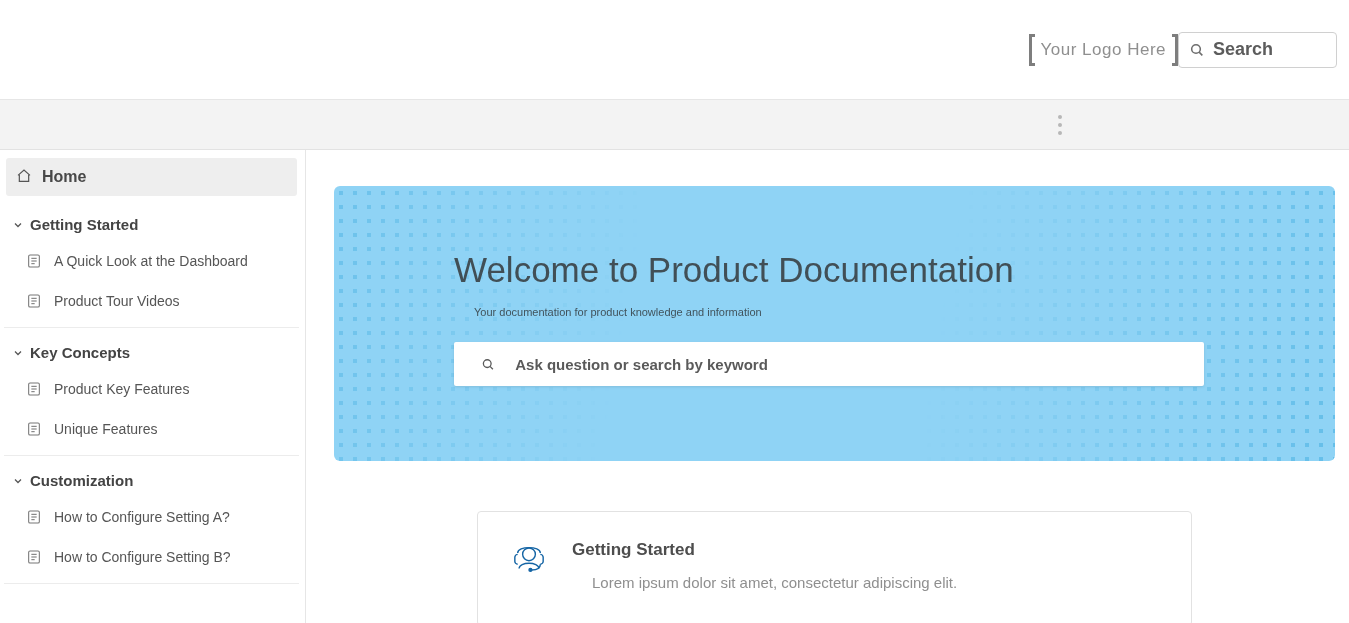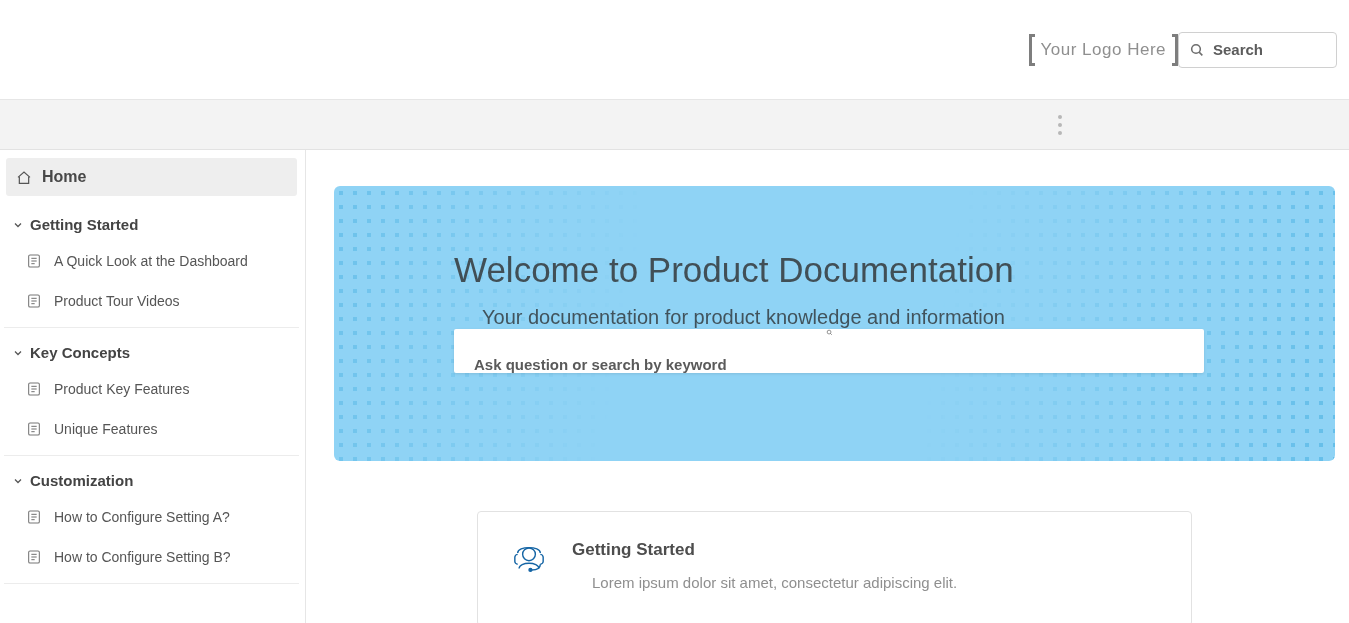--- a/index.html
+++ b/index.html
@@ -38,21 +38,21 @@
     width: 159px;
     height: 36px;
     border: 1px solid #d0d0d0;
     border-radius: 4px;
     padding: 0 10px;
     gap: 8px;
   }
   .search-box input {
     border: none;
     outline: none;
-    font-size: 15px;
+    font-size: 18px;
     font-weight: 600;
     color: #0369a1;
     width: 100%;
     background: transparent;
   }
   .search-box input::placeholder { color: #5c5c5c; font-weight: 600; }
   .icon-search-small {
     width: 16px; height: 16px;
     flex: 0 0 16px;
   }
@@ -85,21 +85,21 @@
     width: 306px;
     border-right: 1px solid #e6e6e6;
     background: #fff;
     overflow-y: auto;
     padding-top: 8px;
     padding-left: 4px;
     padding-right: 6px;
   }
   .nav-home {
     display: flex;
-    align-items: flex-end;
+    align-items: flex-start;
     gap: 10px;
     background: #eeeeee;
     border-radius: 3px;
     padding: 10px 10px;
     margin: 0 2px 12px 2px;
   }
   .nav-home .label { font-size: 16px; font-weight: 700; color: #484848; }
 
   .nav-section {
     border-bottom: 1px solid #ececec;
@@ -147,34 +147,34 @@
   }
   .hero-title {
     position: relative;
     font-size: 35px;
     font-weight: 500;
     color: #414f56;
   }
   .hero-sub {
     position: relative;
     margin-top: 16px;
-    margin-left: 28px;
-    font-size: 20px;
+    margin-left: 20px;
+    font-size: 11px;
     color: #41535c;
   }
   .hero-search {
     position: relative;
+    margin-top: 24px;
     display: flex; align-items: center; gap: 20px;
     background: #fff;
     height: 44px;
     width: 750px;
     border-radius: 2px;
-    padding: 0 20px;
+    padding: 0 27px;
     box-shadow: 0 1px 3px rgba(0,0,0,0.1);
-    flex-direction: column;
   }
   .hero-search input {
     border: none; outline: none; width: 100%;
     font-size: 15px; font-weight: 600; color: #555;
     background: transparent;
   }
   .hero-search input::placeholder { color: #5a5a5a; font-weight: 600; }
 
   .card {
     margin: 50px auto 0 auto;

